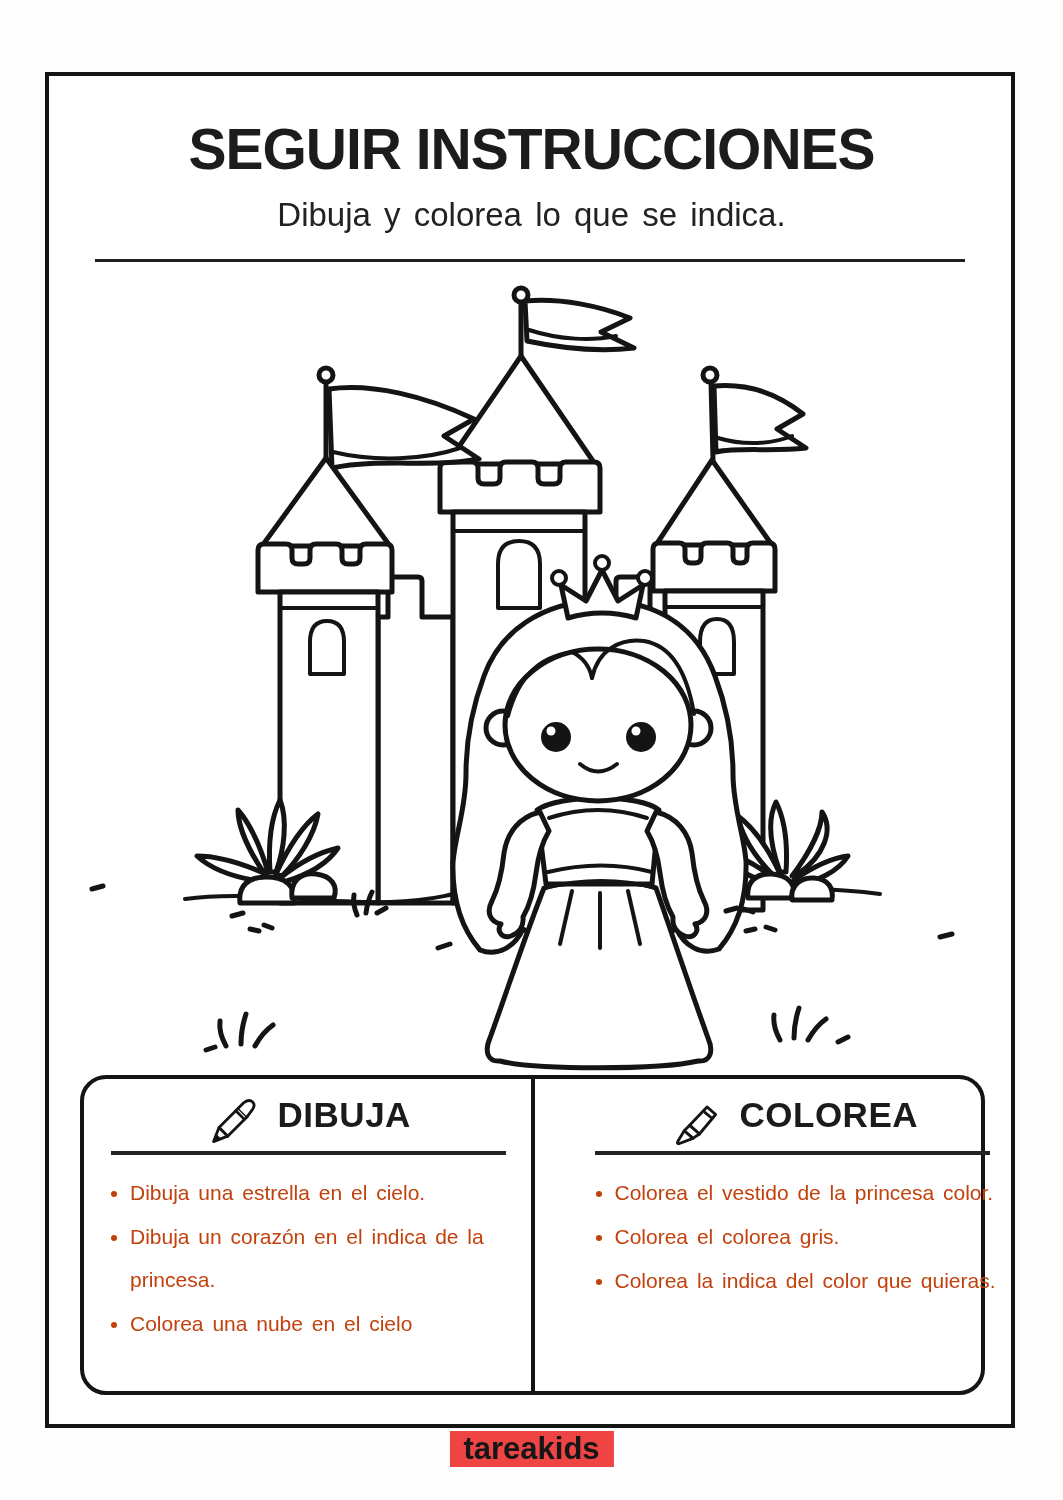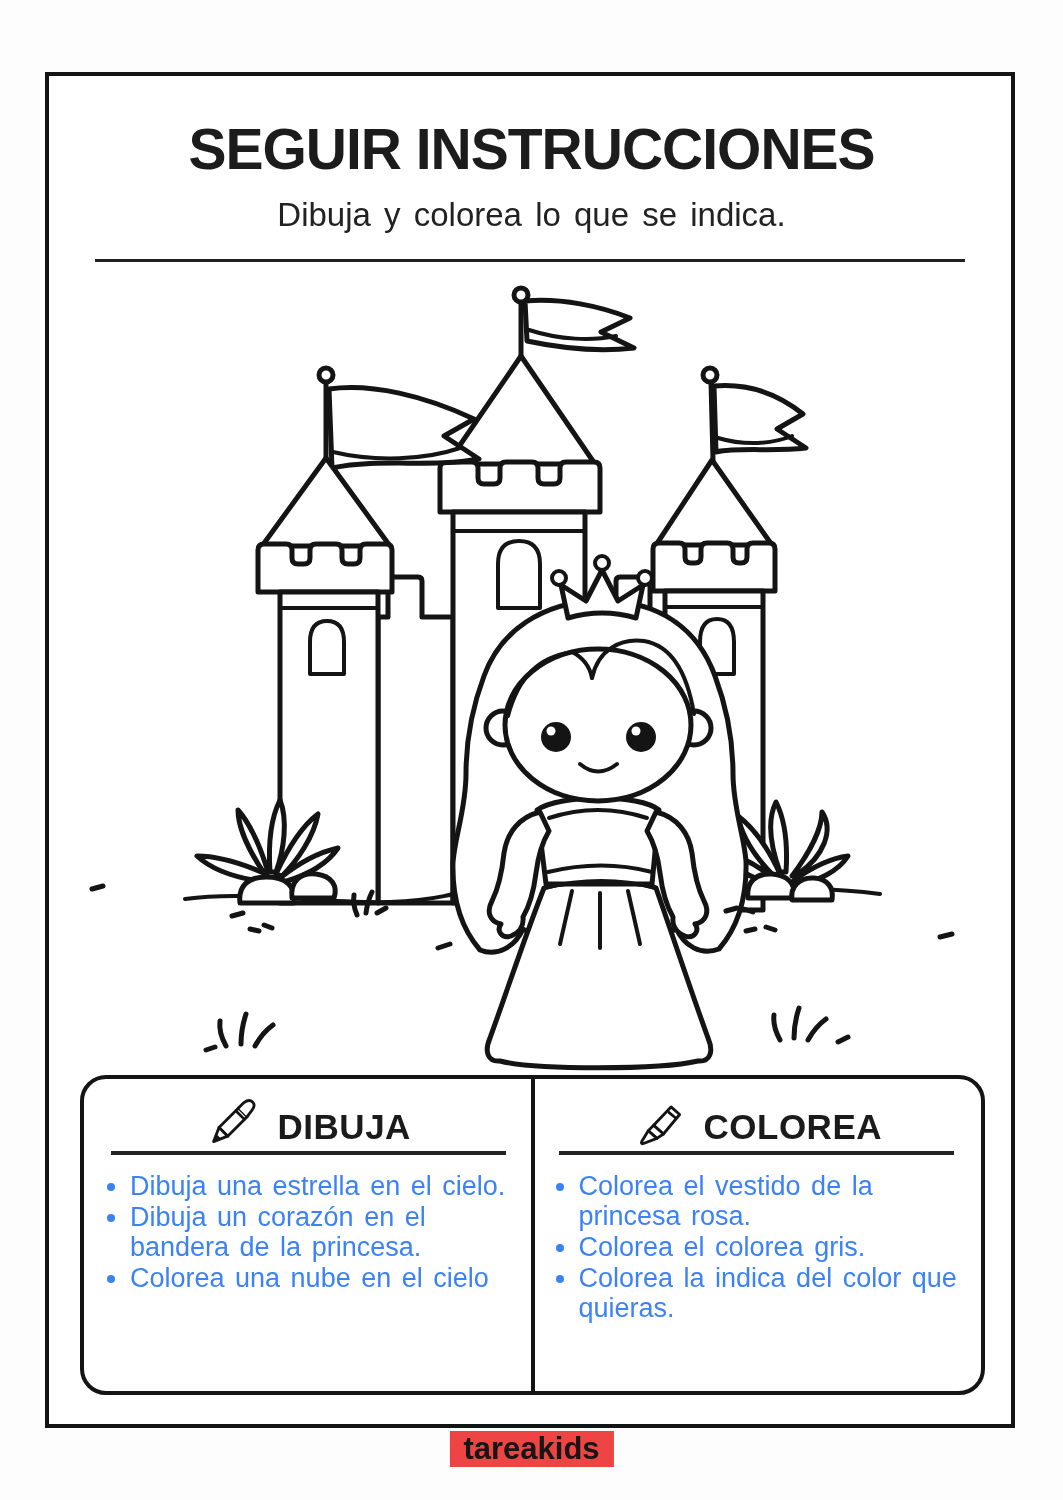--- a/index.html
+++ b/index.html
@@ -16,26 +16,26 @@
   .scene path,.scene rect,.scene circle,.scene line{stroke:#141414;fill:none;
         stroke-width:5;stroke-linecap:round;stroke-linejoin:round;}
   .scene .fw{fill:#ffffff;}
   .scene .thin{stroke-width:4;}
   .scene .fill-b{fill:#141414;stroke:none;}
   .scene .fw-thin{fill:#ffffff;stroke-width:4;}
   .cols{position:absolute;left:80px;top:1075px;width:905px;height:320px;box-sizing:border-box;
         border:4px solid #141414;border-radius:26px;background:#fff;}
   .col-divider{position:absolute;left:50%;top:0;width:4px;height:100%;background:#141414;transform:translateX(-2px);}
   .col{position:absolute;top:0;width:50%;height:100%;}
-  .col.left{left:0;} .col.right{left:50%;}
-  .col-header{display:flex;align-items:flex-end;justify-content:center;gap:20px;margin-top:16px;height:52px;}
+  .col.left{left:0;} .col.right{left:50%;padding-left:36px;}
+  .col-header{display:flex;align-items:flex-start;justify-content:center;gap:20px;margin-top:16px;height:52px;}
   .col-header .hlabel{font-size:35px;font-weight:800;letter-spacing:0.5px;color:#1b1b1b;}
   .col-rule{margin:4px auto 0 auto;width:88%;height:3.5px;background:#242424;}
   .col ul{margin:16px 0 0 0;padding:0 8px 0 46px;list-style:disc;}
-  .col ul li{font-size:27px;line-height:30px;color:#3b82f6;word-spacing:3px;margin-bottom:1px;}
+  .col ul li{font-size:21px;line-height:43px;color:#c2410c;word-spacing:3px;margin-bottom:1px;}
   .hicon{width:52px;height:52px;}
   .hicon path{stroke:#141414;fill:#fff;stroke-width:2.6;stroke-linecap:round;stroke-linejoin:round;}
   .hicon .solid{fill:#141414;stroke:none;}
   .footer{position:absolute;left:50%;top:1431px;transform:translateX(-50%);
         background:#ef4444;padding:0 14px;font-size:31px;font-weight:800;color:#161616;z-index:5;}
 </style>
 </head>
 <body>
 
 <div class="page">
@@ -176,38 +176,38 @@
           <path d="M 12 30 L 20 38 L 7 43 Z"></path>
           <path class="solid" d="M 7 43 L 10 36.5 L 13.5 40 Z"></path>
           <path d="M 30 12 L 35 7 Q 40 3.5 43 6.5 Q 46 9.5 42.5 14 L 38 20"></path>
           <path d="M 27.5 14.5 L 35.5 22.5"></path>
         </svg>
         <span class="hlabel">DIBUJA</span>
       </div>
       <div class="col-rule"></div>
       <ul>
         <li>Dibuja una estrella en el cielo.</li>
-        <li>Dibuja un corazón en el bandera de la princesa.</li>
+        <li>Dibuja un corazón en el indica de la princesa.</li>
         <li>Colorea una nube en el cielo</li>
       </ul>
     </div>
 
     <div class="col right">
       <div class="col-header">
         <svg class="hicon" viewBox="0 0 48 48">
           <path d="M 20 28 L 36 11 L 44 18 L 29 36 Z"></path>
           <path d="M 20 28 L 29 36 L 23 40 L 15 33 Z"></path>
           <path d="M 15 33 L 23 40 L 10 45 Q 8 45 9 43 Z"></path>
           <path d="M 34 16 L 40 21"></path>
         </svg>
         <span class="hlabel">COLOREA</span>
       </div>
       <div class="col-rule"></div>
       <ul>
-        <li>Colorea el vestido de la princesa rosa.</li>
+        <li>Colorea el vestido de la princesa color.</li>
         <li>Colorea el colorea gris.</li>
         <li>Colorea la indica del color que quieras.</li>
       </ul>
     </div>
   </div>
 
   <div class="footer">tareakids</div>
 </div>
 
 </body></html>

